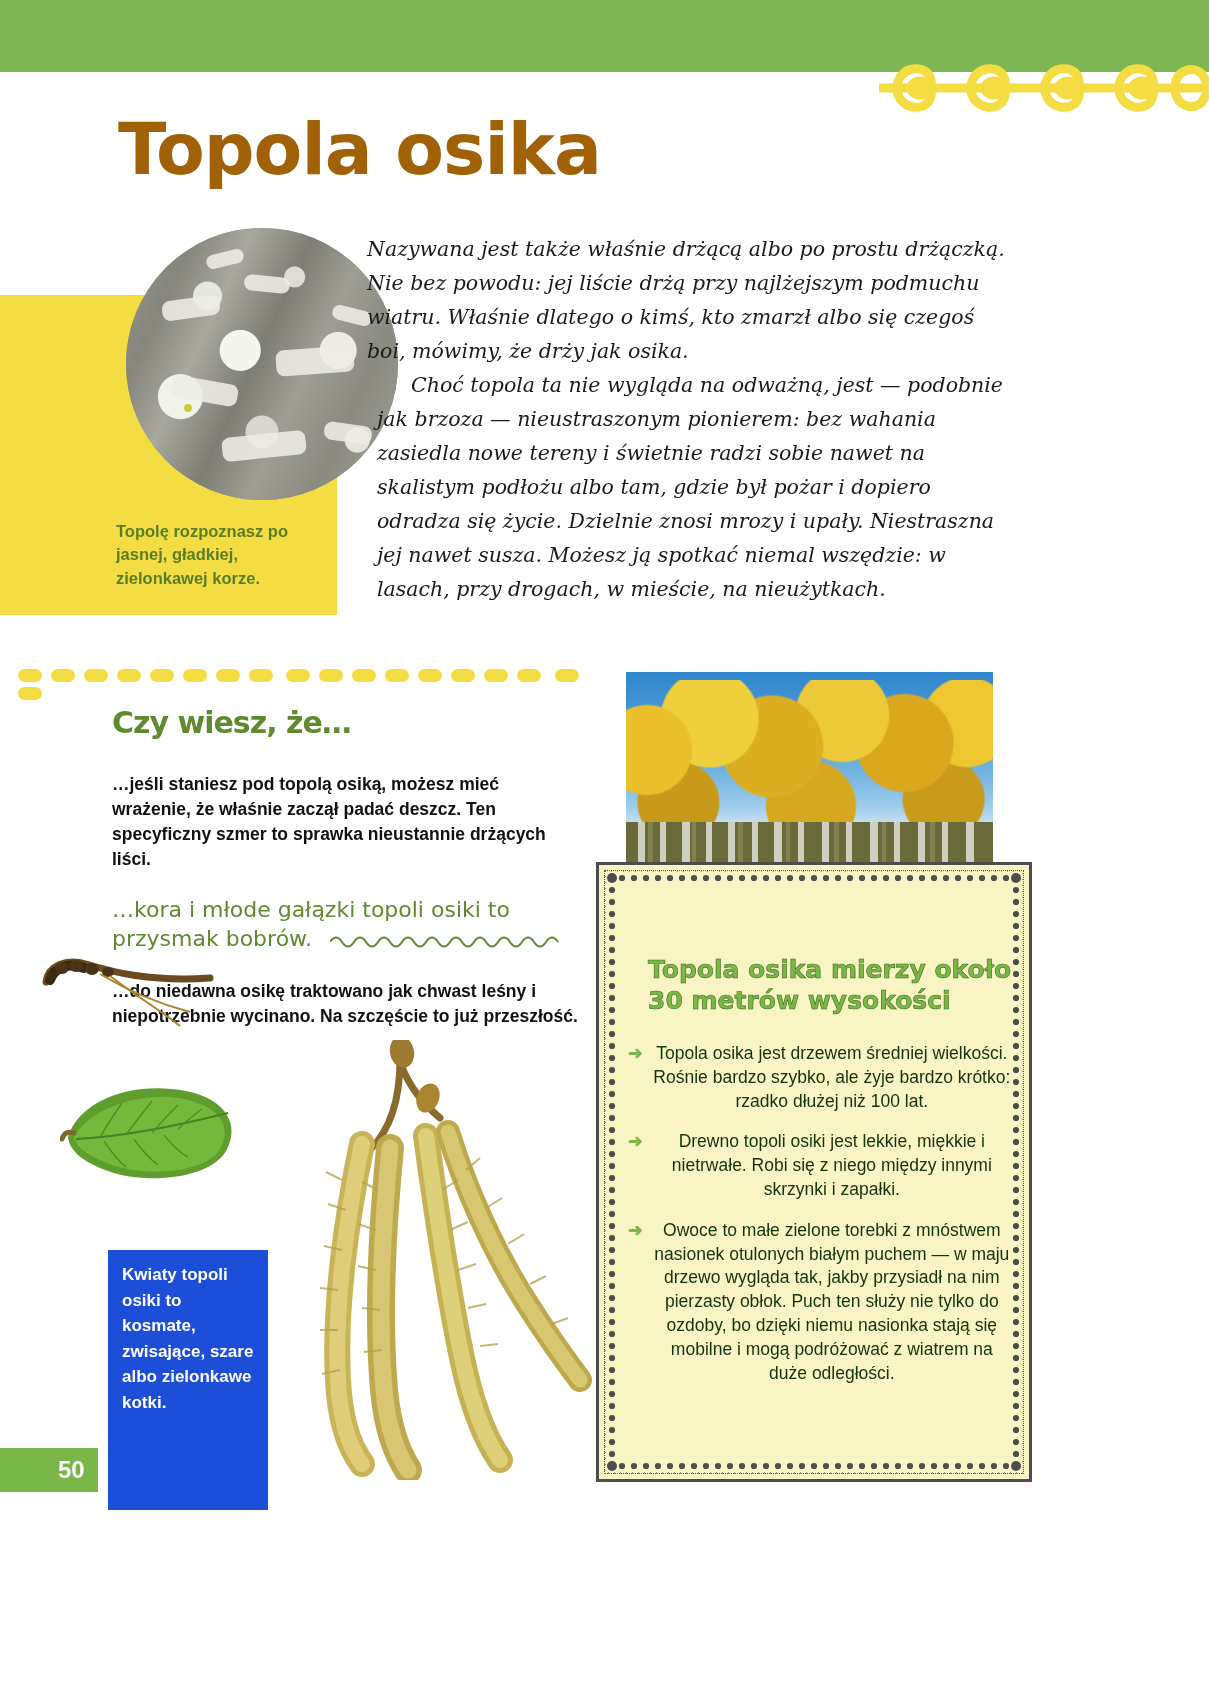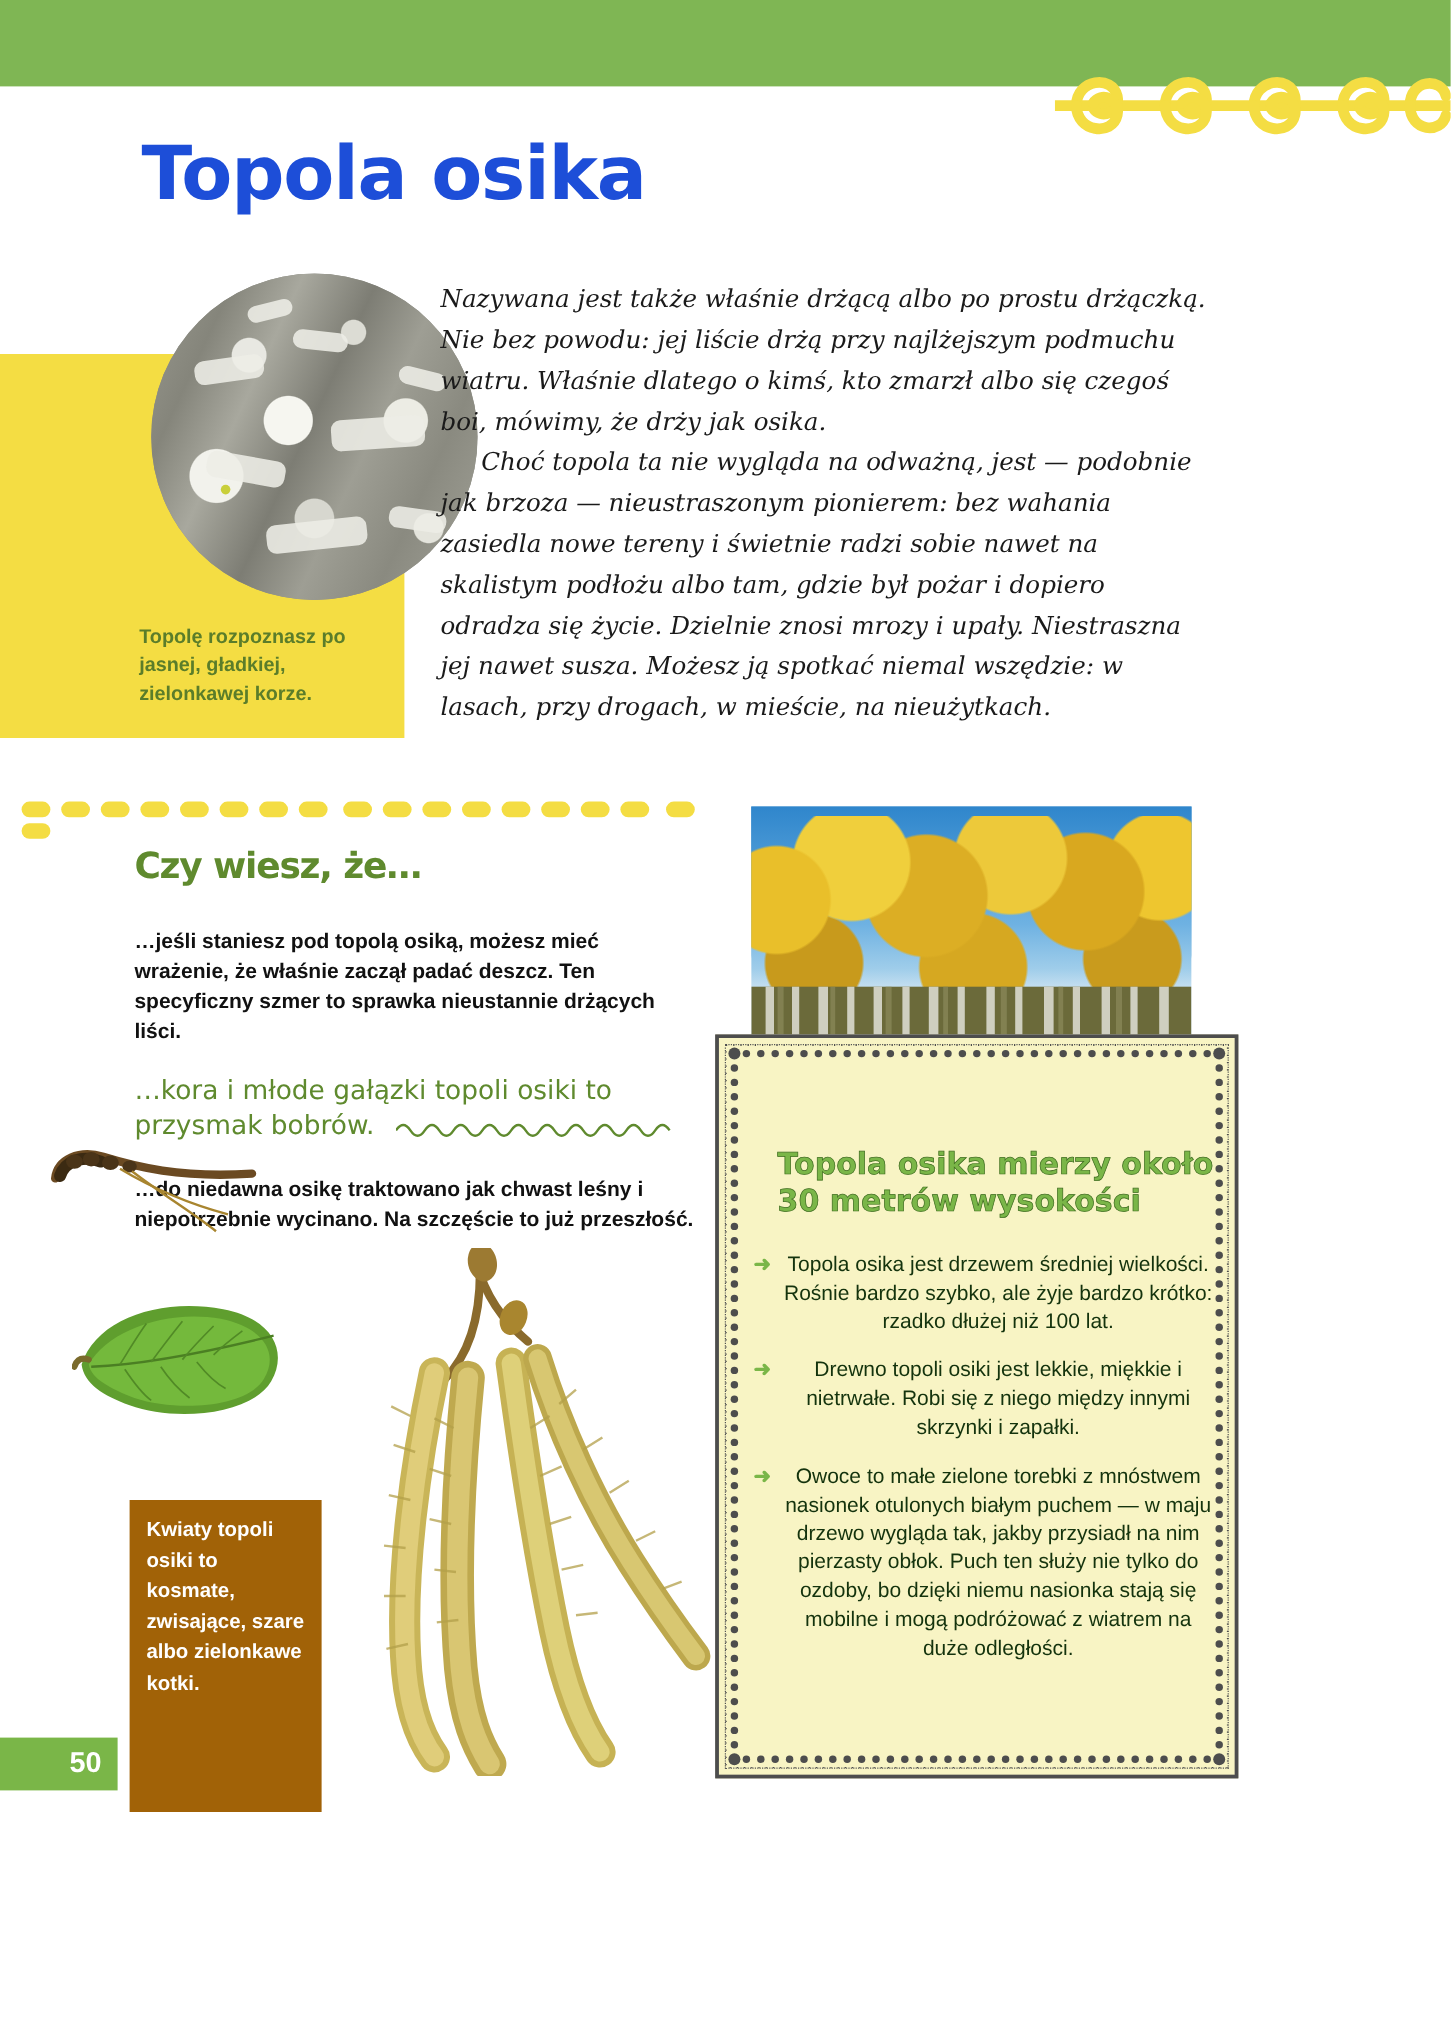--- a/index.html
+++ b/index.html
@@ -15,22 +15,22 @@
   
   .top-band {
     position: absolute; left: 0; top: 0; width: 1209px; height: 72px;
     background: #7fb654;
   }
   .ornament-svg { position: absolute; right: 0; top: 54px; }
 
   
   .page-title {
     position: absolute; left: 118px; top: 108px;
-    font-size: 62px; font-weight: bold;
-    color: #1d4ed8;
+    font-size: 71px; font-weight: bold;
+    color: #a16207;
     letter-spacing: -1px;
     font-family: "DejaVu Sans", sans-serif;
   }
 
   
   .yellow-block {
     position: absolute; left: 0; top: 295px; width: 337px; height: 320px;
     background: #f4dd43;
   }
   .bark-circle {
@@ -62,21 +62,21 @@
   
   .intro {
     position: absolute; left: 367px; top: 232px; width: 640px;
     font-family: "DejaVu Serif", serif;
     font-style: italic;
     font-size: 20.5px;
     line-height: 1.66;
     color: #1a1a1a;
   }
   .intro p { margin: 0; }
-  .intro .ind { text-indent: 34px; }
+  .intro .ind { text-indent: 34px; margin-left: 10px; }
 
   
   .dash-row {
     position: absolute; left: 18px; top: 668px; width: 580px; height: 18px;
   }
   .dash-row span {
     display: inline-block; width: 24px; height: 13px;
     background: #f4dd43; border-radius: 7px; margin-right: 9px;
   }
 
@@ -103,21 +103,21 @@
   .squiggle { position: absolute; left: 330px; top: 930px; }
 
   
   .bud-branch { position: absolute; left: 40px; top: 952px; }
   .leaf-img { position: absolute; left: 60px; top: 1075px; width: 185px; height: 110px; }
   .flowers { position: absolute; left: 250px; top: 1040px; width: 360px; height: 440px; }
 
   
   .green-caption {
     position: absolute; left: 108px; top: 1250px; width: 160px; height: 260px;
-    background: #a16207;
+    background: #1d4ed8;
   }
   .green-caption .txt {
     position: absolute; left: 14px; top: 12px; width: 135px;
     color: #ffffff; font-weight: bold; font-size: 17px; line-height: 1.5;
   }
 
   
   .page-num-bar {
     position: absolute; left: 0; top: 1448px; width: 98px; height: 44px;
     background: #7ab648;

